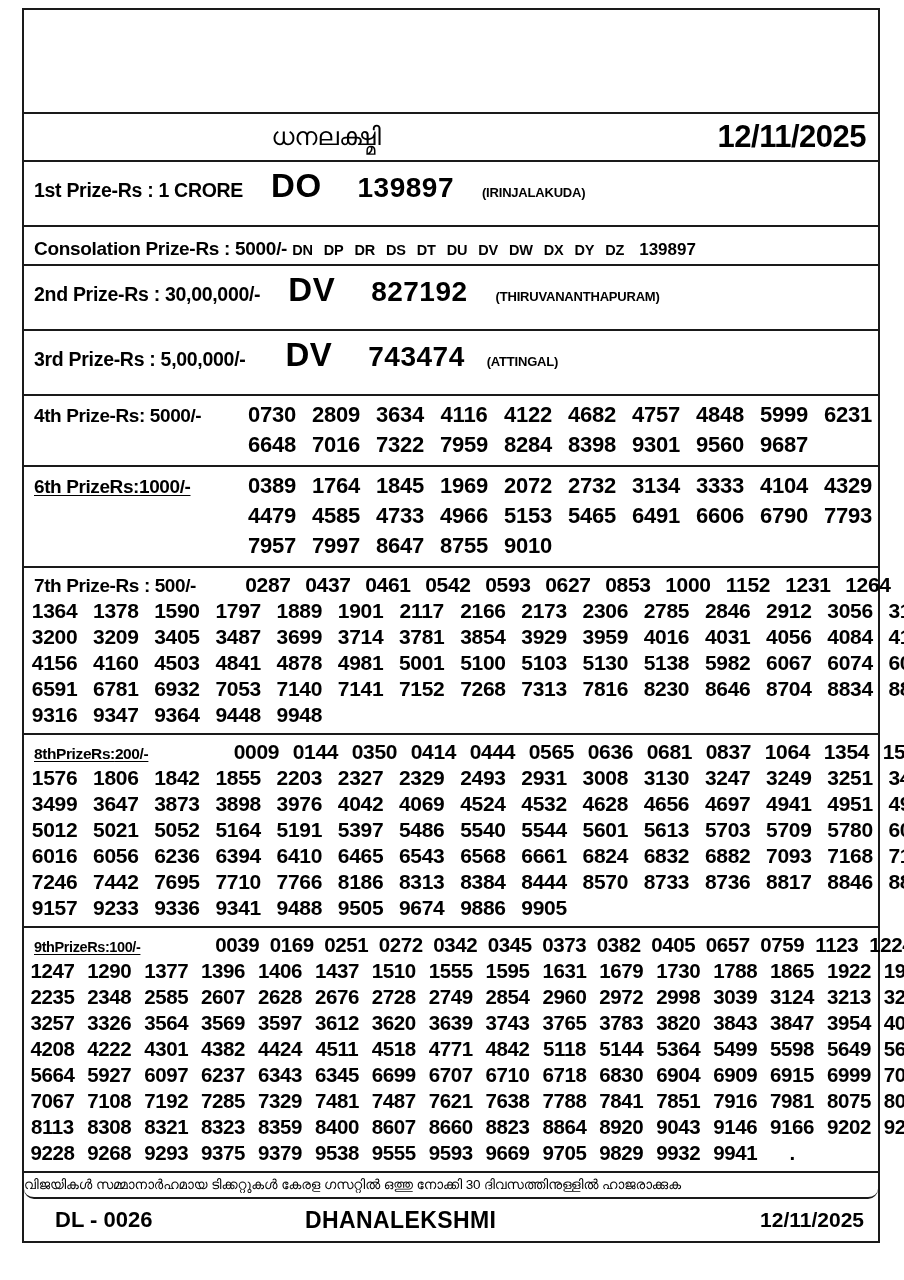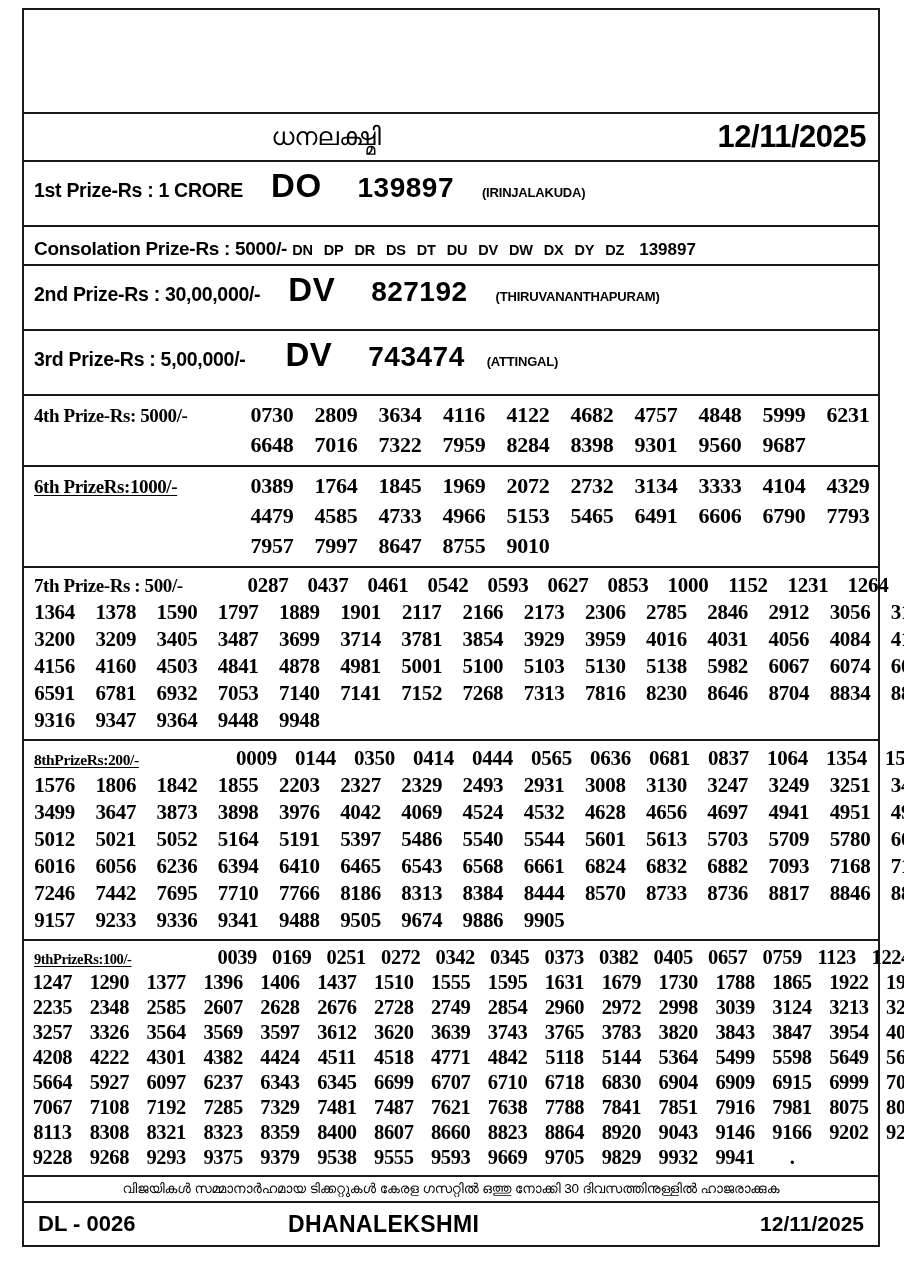--- a/index.html
+++ b/index.html
@@ -119,21 +119,21 @@
   }
   .cons-series span { margin-right: 11px; }
   .cons-num {
     font-size: 17px;
     font-weight: bold;
     letter-spacing: 0px;
     margin-left: 4px;
   }
 
   
-  .block { padding: 4px 4px 5px 0; font-family: Liberation Serif, serif; }
+  .block { padding: 4px 4px 5px 0; }
   .nline {
     display: flex;
     align-items: baseline;
     white-space: nowrap;
   }
   .blk-label {
     font-weight: bold;
     letter-spacing: -0.4px;
     flex: 0 0 auto;
     padding-left: 10px;
@@ -168,35 +168,36 @@
 
   
   .g15 .blk-label { width: 186px; font-size: 14.5px; }
   .g15 .num { width: 54.5px; font-size: 20.5px; letter-spacing: -0.4px; }
   .g15 .nline { padding: 1px 0; }
   .g15 .full .num { width: 56.9px; }
 
   
   .note-row {
     padding: 4px 0 4px 0;
-    text-align: center;
     font-size: 13.5px;
     letter-spacing: -0.1px;
+    border-radius: 10px;
   }
   .foot-row {
     height: 42px;
     display: flex;
     align-items: center;
     padding: 0 14px;
   }
   .f-code {
     width: 250px;
     font-size: 22px;
     font-weight: bold;
     letter-spacing: 0px;
+    margin-left: 17px;
   }
   .f-name {
     flex: 1 1 auto;
     text-align: left;
     font-size: 23px;
     font-weight: bold;
     letter-spacing: 0.4px;
   }
   .f-date {
     width: 250px;

